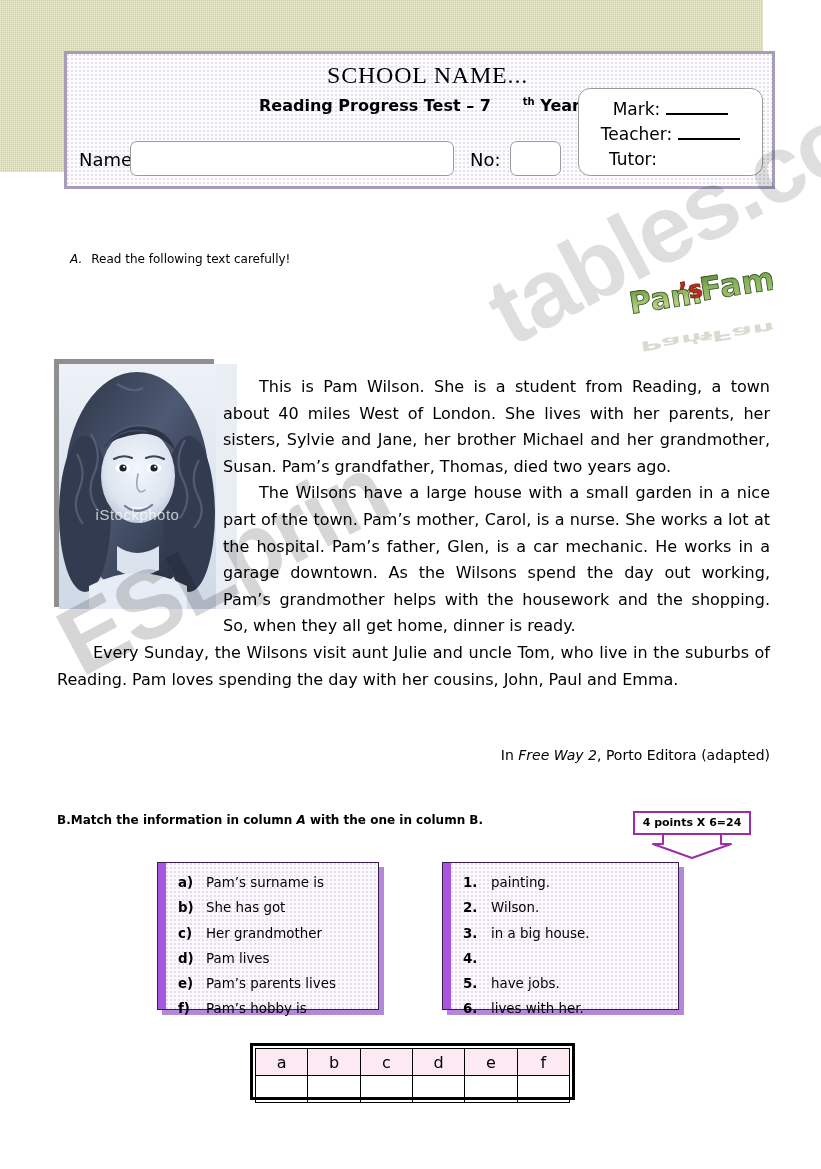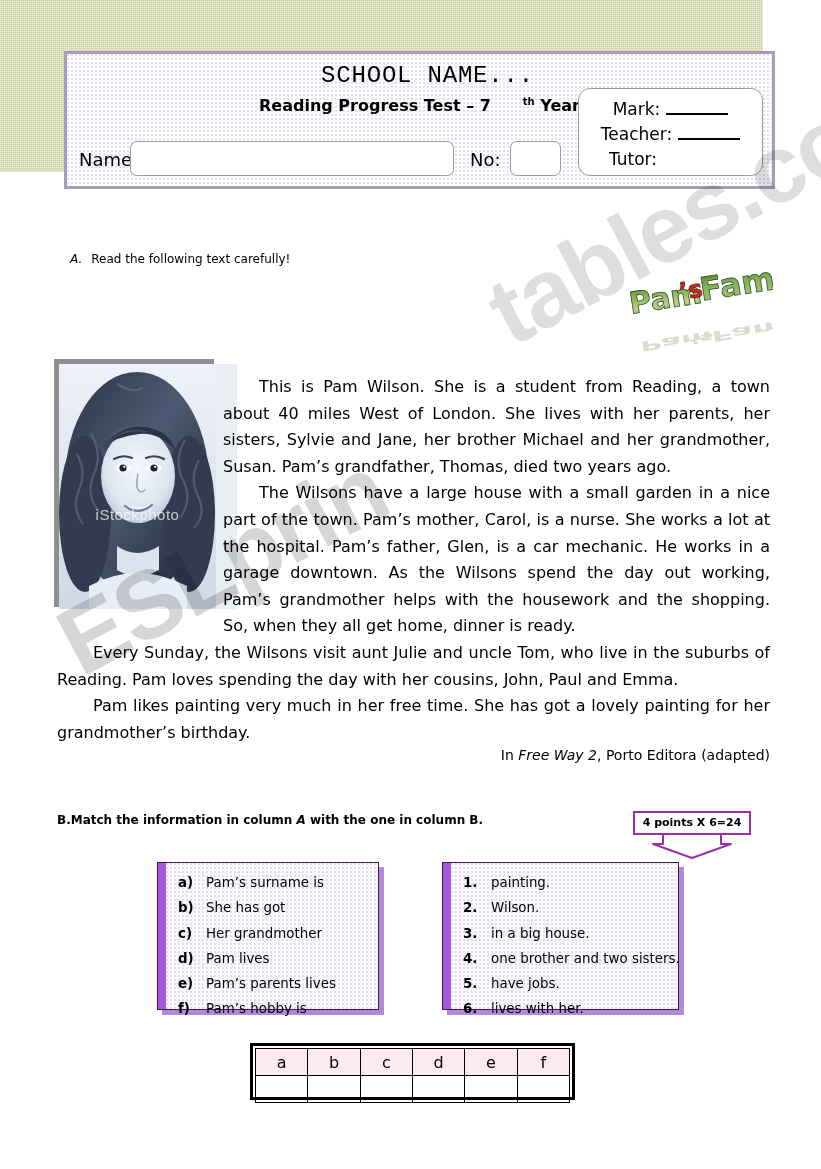--- a/index.html
+++ b/index.html
@@ -42,21 +42,21 @@
       #fdfdff;
     box-sizing: border-box;
   }
   .school-name {
     position: absolute;
     left: 0; right: 0;
     top: 8px;
     text-align: center;
     font-size: 24px;
     letter-spacing: .8px;
-    font-family: Liberation Mono, monospace;
+    font-family: Liberation Serif, serif;
     padding-left: 16px;
   }
   .test-line {
     position: absolute;
     left: 0; right: 0;
     top: 42px;
     text-align: center;
     font-size: 16px;
     font-weight: bold;
     font-family: "DejaVu Sans", sans-serif;
@@ -484,21 +484,20 @@
       <path d="M52 72 q20 -16 42 -8"></path>
     </g>
   </svg>
   <div class="photo-wm">iStockphoto</div>
 </div>
 
 <div class="reading">
   <p class="wrap1">This is Pam Wilson. She is a student from Reading, a town about 40 miles West of London. She lives with her parents, her sisters, Sylvie and Jane, her brother Michael and her grandmother, Susan. Pam’s grandfather, Thomas, died two years ago.</p>
   <p class="wrap1">The Wilsons have a large house with a small garden in a nice part of the town. Pam’s mother, Carol, is a nurse. She works a lot at the hospital. Pam’s father, Glen, is a car mechanic. He works in a garage downtown. As the Wilsons spend the day out working, Pam’s grandmother helps with the housework and the shopping. So, when they all get home, dinner is ready.</p>
   <p>Every Sunday, the Wilsons visit aunt Julie and uncle Tom, who live in the suburbs of Reading. Pam loves spending the day with her cousins, John, Paul and Emma.</p>
-  <p>Pam likes painting very much in her free time. She has got a lovely painting for her grandmother’s birthday.</p>
 </div>
 
 <div class="source"><span>In </span><i>Free Way 2</i><span>, Porto Editora (adapted)</span></div>
 
 <div class="section-b">
   <span>B.</span><span>Match the information in column </span><i>A</i><span> with the one in column B.</span>
 </div>
 
 <div class="points-badge">
   <div class="bx"></div>
@@ -548,21 +547,20 @@
     <li class="match-item">
         <span class="key">2.</span>
         <span class="val">Wilson.</span>
       </li>
     <li class="match-item">
         <span class="key">3.</span>
         <span class="val">in a big house.</span>
       </li>
     <li class="match-item">
         <span class="key">4.</span>
-        <span class="val">one brother and two sisters.</span>
       </li>
     <li class="match-item">
         <span class="key">5.</span>
         <span class="val">have jobs.</span>
       </li>
     <li class="match-item">
         <span class="key">6.</span>
         <span class="val">lives with her.</span>
       </li>
   </ul>

